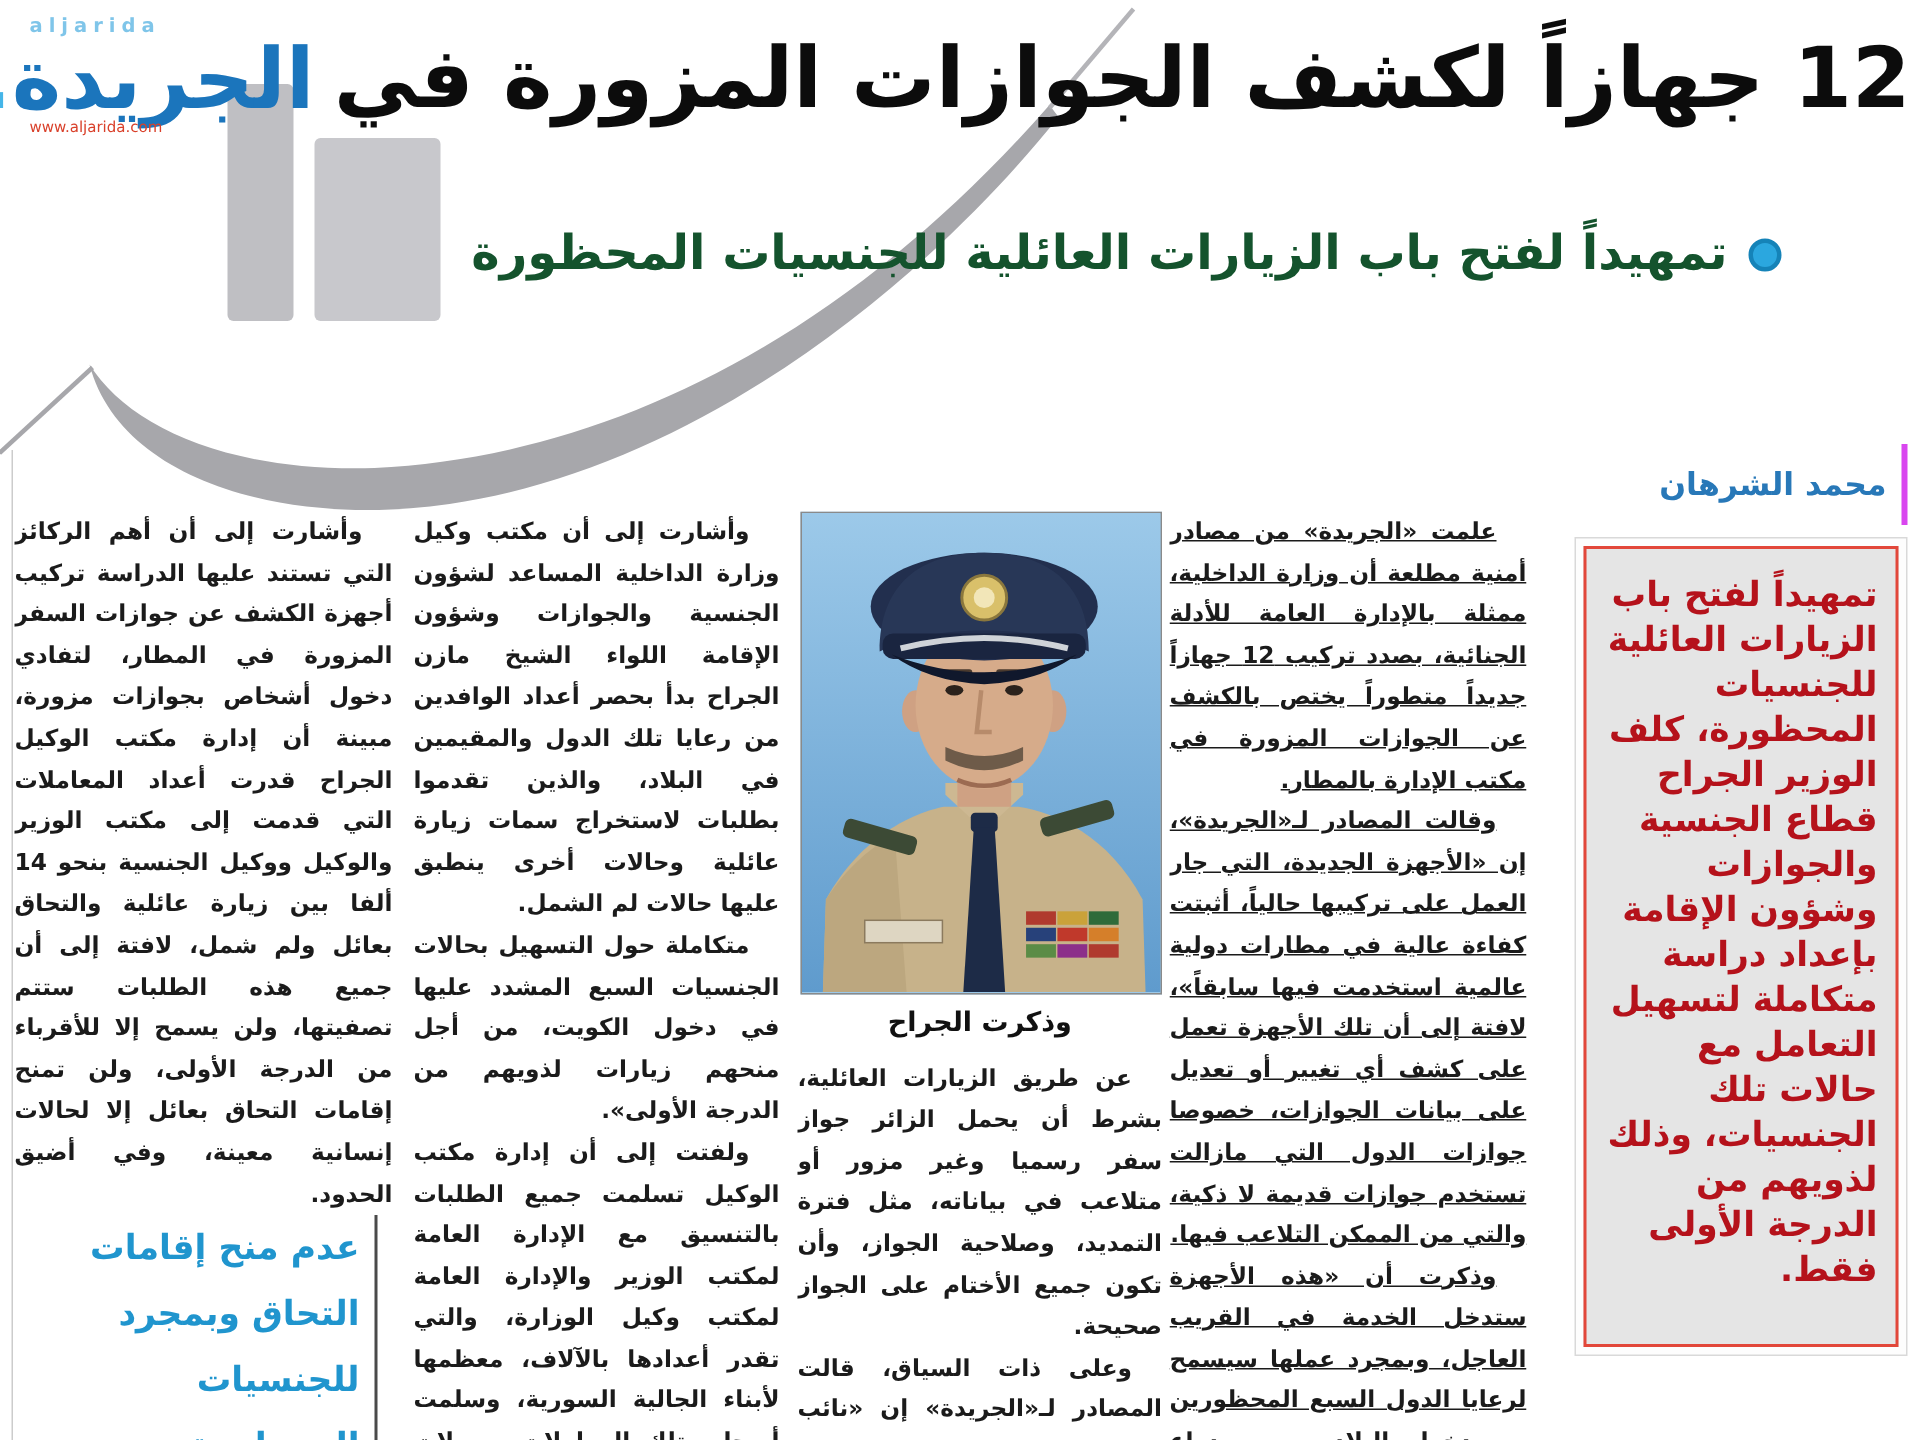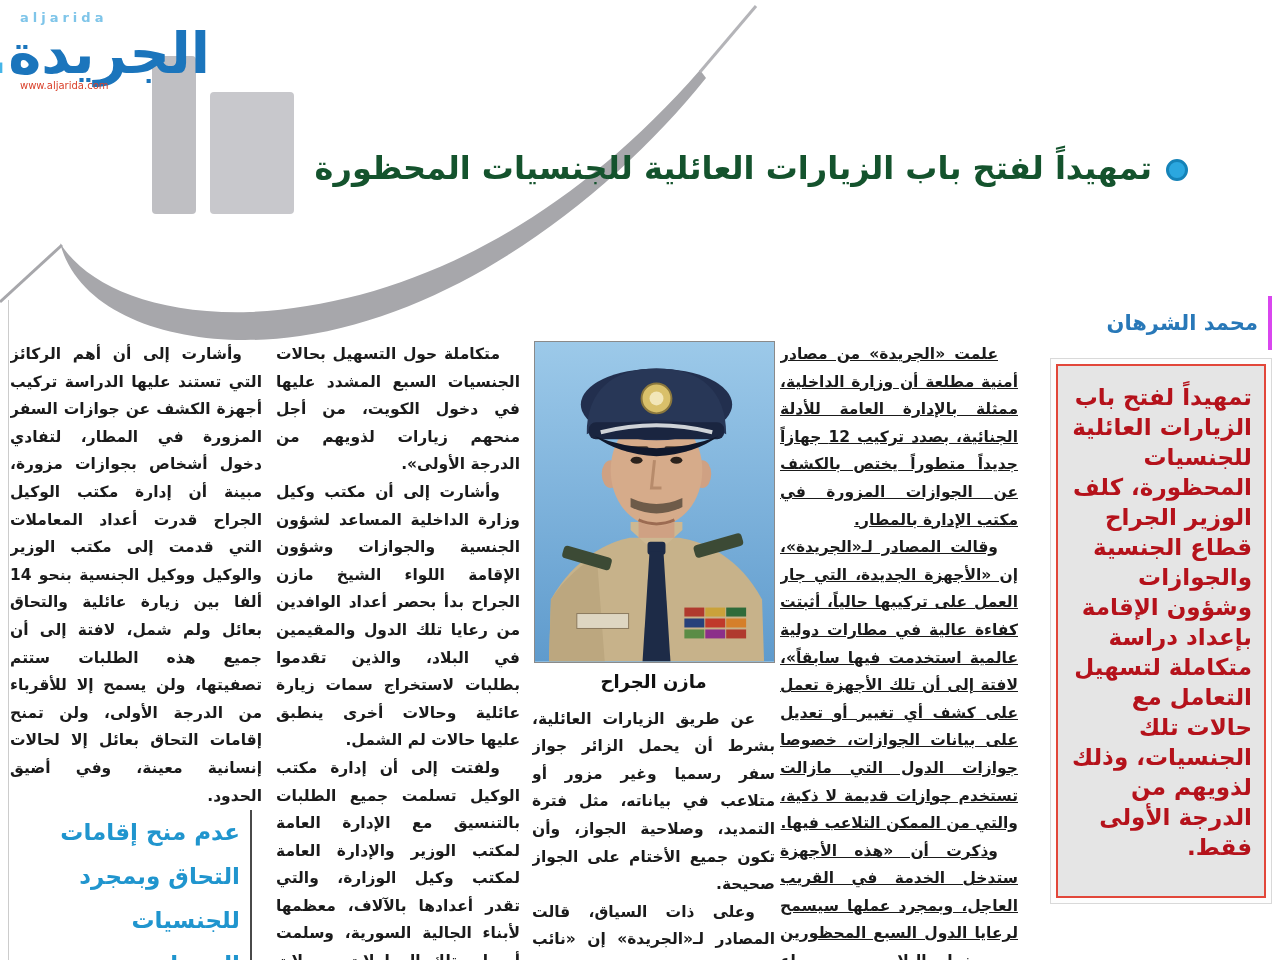--- a/index.html
+++ b/index.html
@@ -78,20 +78,21 @@
     <path d="M62,245 L0,302" stroke="#a7a7ab" stroke-width="3" fill="none"></path>
     <path d="M700,72 L756,6" stroke="#b4b4b8" stroke-width="3" fill="none"></path>
   </svg>
 
   <div class="logo">
     <div class="logo-top">aljarida</div>
     <div class="logo-name"><span>الجريدة</span><span class="logo-dot">.</span></div>
     <div class="logo-url">www.aljarida.com</div>
   </div>
 
+  <div class="headline">12 جهازاً لكشف الجوازات المزورة في</div>
 
   <div class="subheads">
     <div class="subhead">
       <span class="bullet"></span><span>تمهيداً لفتح باب الزيارات العائلية للجنسيات المحظورة</span>
     </div>
   </div>
 
   <div class="byline">
     <span>محمد الشرهان</span>
   </div>
@@ -154,28 +155,28 @@
 
         <ellipse cx="122" cy="62" rx="76" ry="36" fill="#222f4e"></ellipse>
         <path d="M52,92 C52,48 78,26 122,26 C166,26 192,48 192,92 C170,82 150,78 122,78 C94,78 74,82 52,92 Z" fill="#283757"></path>
         <rect x="54" y="80" width="136" height="17" rx="7" fill="#1a2540"></rect>
         <path d="M66,90 Q122,76 178,90" stroke="#cfd3d8" stroke-width="4" fill="none"></path>
         <circle cx="122" cy="56" r="15" fill="#d9c06a" stroke="#8a773d" stroke-width="2"></circle>
         <circle cx="122" cy="56" r="7" fill="#f2e6b8"></circle>
         <path d="M60,94 Q122,118 184,94 Q160,112 122,114 Q84,112 60,94 Z" fill="#10182c"></path>
       </svg>
     </div>
-    <div class="caption">مازن الجراح</div>
+    <div class="caption">وذكرت الجراح</div>
     <p>عن طريق الزيارات العائلية، بشرط أن يحمل الزائر جواز سفر رسميا وغير مزور أو متلاعب في بياناته، مثل فترة التمديد، وصلاحية الجواز، وأن تكون جميع الأختام على الجواز صحيحة.</p>
     <p>وعلى ذات السياق، قالت المصادر لـ«الجريدة» إن «نائب رئيس مجلس الوزراء وزير الداخلية الشيخ خالد الجراح كلف قطاع الجنسية والجوازات</p>
   </div>
 
   <div class="col" id="col3">
+    <p>وأشارت إلى أن مكتب وكيل وزارة الداخلية المساعد لشؤون الجنسية والجوازات وشؤون الإقامة اللواء الشيخ مازن الجراح بدأ بحصر أعداد الوافدين من رعايا تلك الدول والمقيمين في البلاد، والذين تقدموا بطلبات لاستخراج سمات زيارة عائلية وحالات أخرى ينطبق عليها حالات لم الشمل.</p>
     <p>متكاملة حول التسهيل بحالات الجنسيات السبع المشدد عليها في دخول الكويت، من أجل منحهم زيارات لذويهم من الدرجة الأولى».</p>
-    <p>وأشارت إلى أن مكتب وكيل وزارة الداخلية المساعد لشؤون الجنسية والجوازات وشؤون الإقامة اللواء الشيخ مازن الجراح بدأ بحصر أعداد الوافدين من رعايا تلك الدول والمقيمين في البلاد، والذين تقدموا بطلبات لاستخراج سمات زيارة عائلية وحالات أخرى ينطبق عليها حالات لم الشمل.</p>
     <p>ولفتت إلى أن إدارة مكتب الوكيل تسلمت جميع الطلبات بالتنسيق مع الإدارة العامة لمكتب الوزير والإدارة العامة لمكتب وكيل الوزارة، والتي تقدر أعدادها بالآلاف، معظمها لأبناء الجالية السورية، وسلمت أصحاب تلك المعاملات وصولات بالمراجعة بعد ثلاثة أشهر إلى حين الانتهاء من إعداد الدراسة الخاصة بفتح</p>
   </div>
 
   <div class="col" id="col4">
     <p>وأشارت إلى أن أهم الركائز التي تستند عليها الدراسة تركيب أجهزة الكشف عن جوازات السفر المزورة في المطار، لتفادي دخول أشخاص بجوازات مزورة، مبينة أن إدارة مكتب الوكيل الجراح قدرت أعداد المعاملات التي قدمت إلى مكتب الوزير والوكيل ووكيل الجنسية بنحو 14 ألفا بين زيارة عائلية والتحاق بعائل ولم شمل، لافتة إلى أن جميع هذه الطلبات ستتم تصفيتها، ولن يسمح إلا للأقرباء من الدرجة الأولى، ولن تمنح إقامات التحاق بعائل إلا لحالات إنسانية معينة، وفي أضيق الحدود.</p>
   </div>
 
   <div class="pull-quote">
     <div>عدم منح إقامات</div>
     <div>التحاق وبمجرد</div>

